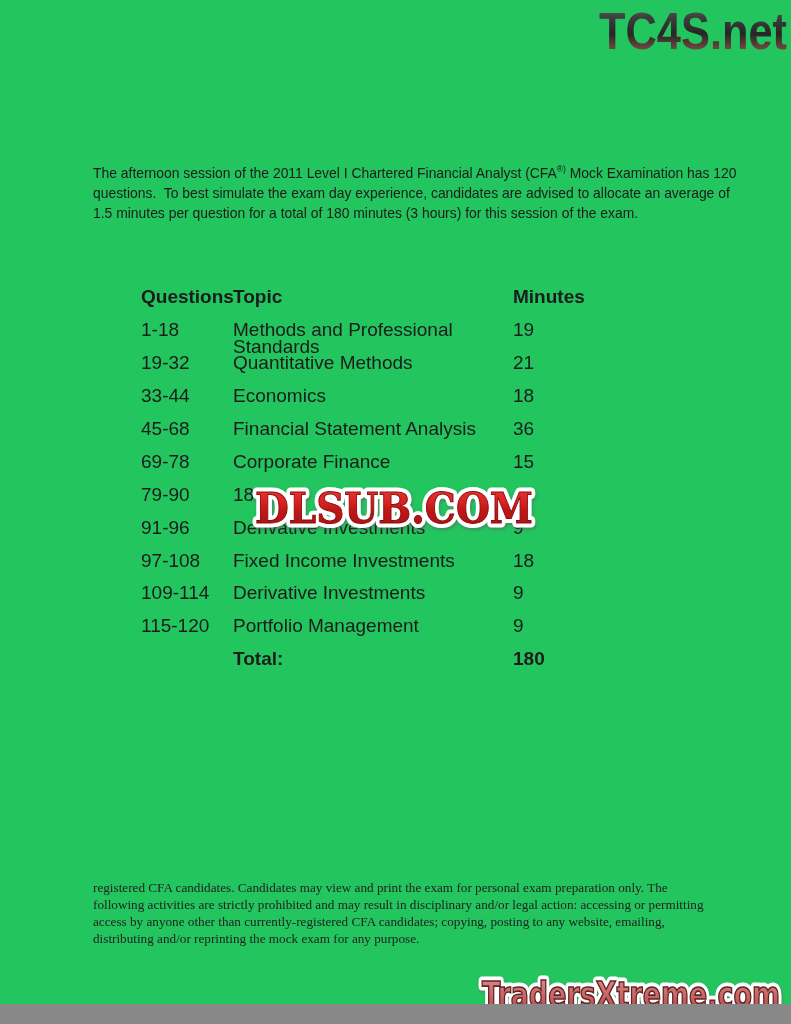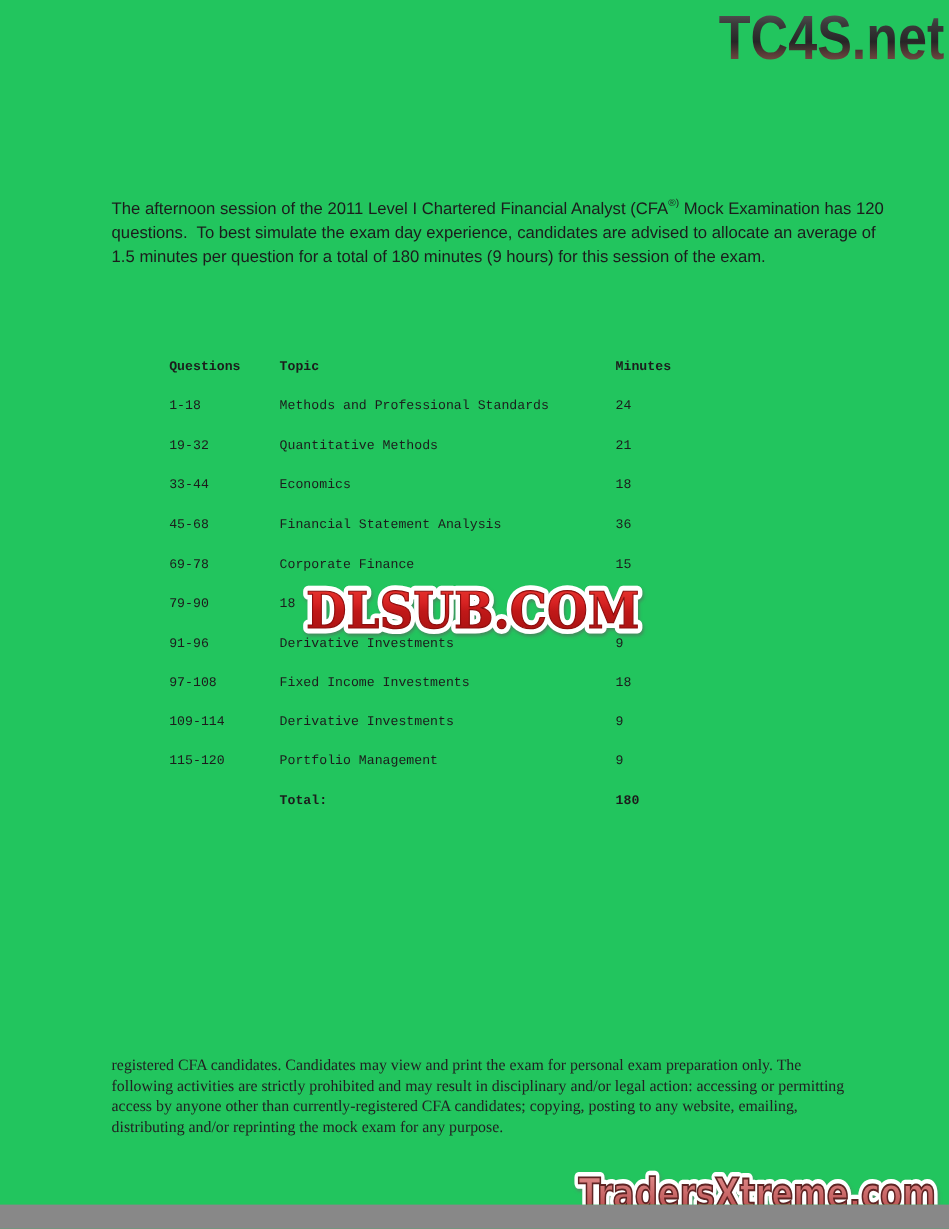--- a/index.html
+++ b/index.html
@@ -26,21 +26,21 @@
   }
 
   
   .intro {
     position: absolute; top: 159px; left: 93px; width: 660px;
     font-size: 13.9px; line-height: 20.2px; color: #1c1c1c;
   }
   .intro .sup { font-size: 8.5px; vertical-align: 6px; }
 
   
-  .alloc-table { position: absolute; top: 298px; left: 141px; width: 470px; font-size: 11px; font-family: Liberation Mono, monospace; }
+  .alloc-table { position: absolute; top: 288px; left: 141px; width: 470px; font-size: 19px; }
   .t-row { display: flex; height: 32.95px; align-items: flex-start; line-height: 17px; }
   .t-row .c-q     { width: 92px;  flex: 0 0 92px; }
   .t-row .c-topic { width: 280px; flex: 0 0 280px; }
   .t-row .c-min   { width: 80px;  flex: 0 0 80px; }
   .t-row.head, .t-row.total-row { font-weight: bold; }
 
   
   .dlsub-stamp {
     position: absolute; top: 481px; left: 247px; width: 294px; height: 56px;
     filter: drop-shadow(1px 2px 1.5px rgba(95,95,95,0.55));
@@ -78,34 +78,34 @@
     </defs>
     <text x="193" y="46" text-anchor="end" font-family="Liberation Sans, sans-serif" font-size="52" textLength="188" lengthAdjust="spacingAndGlyphs" fill="url(#gradTC)">TC4S.net</text>
   </svg>
 
 
   <div class="intro">
     <div>
       <span>The afternoon session of the 2011 Level I Chartered Financial Analyst (CFA</span><span class="sup">®)</span><span> Mock Examination has 120</span>
     </div>
     <div>questions.&nbsp; To best simulate the exam day experience, candidates are advised to allocate an average of</div>
-    <div>1.5 minutes per question for a total of 180 minutes (9 hours) for this session of the exam.</div>
+    <div>1.5 minutes per question for a total of 180 minutes (3 hours) for this session of the exam.</div>
   </div>
 
   <div class="alloc-table">
     <div class="t-row head">
       <span class="c-q">Questions</span>
       <span class="c-topic">Topic</span>
       <span class="c-min">Minutes</span>
     </div>
 
     <div class="t-row">
       <span class="c-q">1-18</span>
       <span class="c-topic">Methods and Professional Standards</span>
-      <span class="c-min">24</span>
+      <span class="c-min">19</span>
     </div>
     <div class="t-row">
       <span class="c-q">19-32</span>
       <span class="c-topic">Quantitative Methods</span>
       <span class="c-min">21</span>
     </div>
     <div class="t-row">
       <span class="c-q">33-44</span>
       <span class="c-topic">Economics</span>
       <span class="c-min">18</span>

